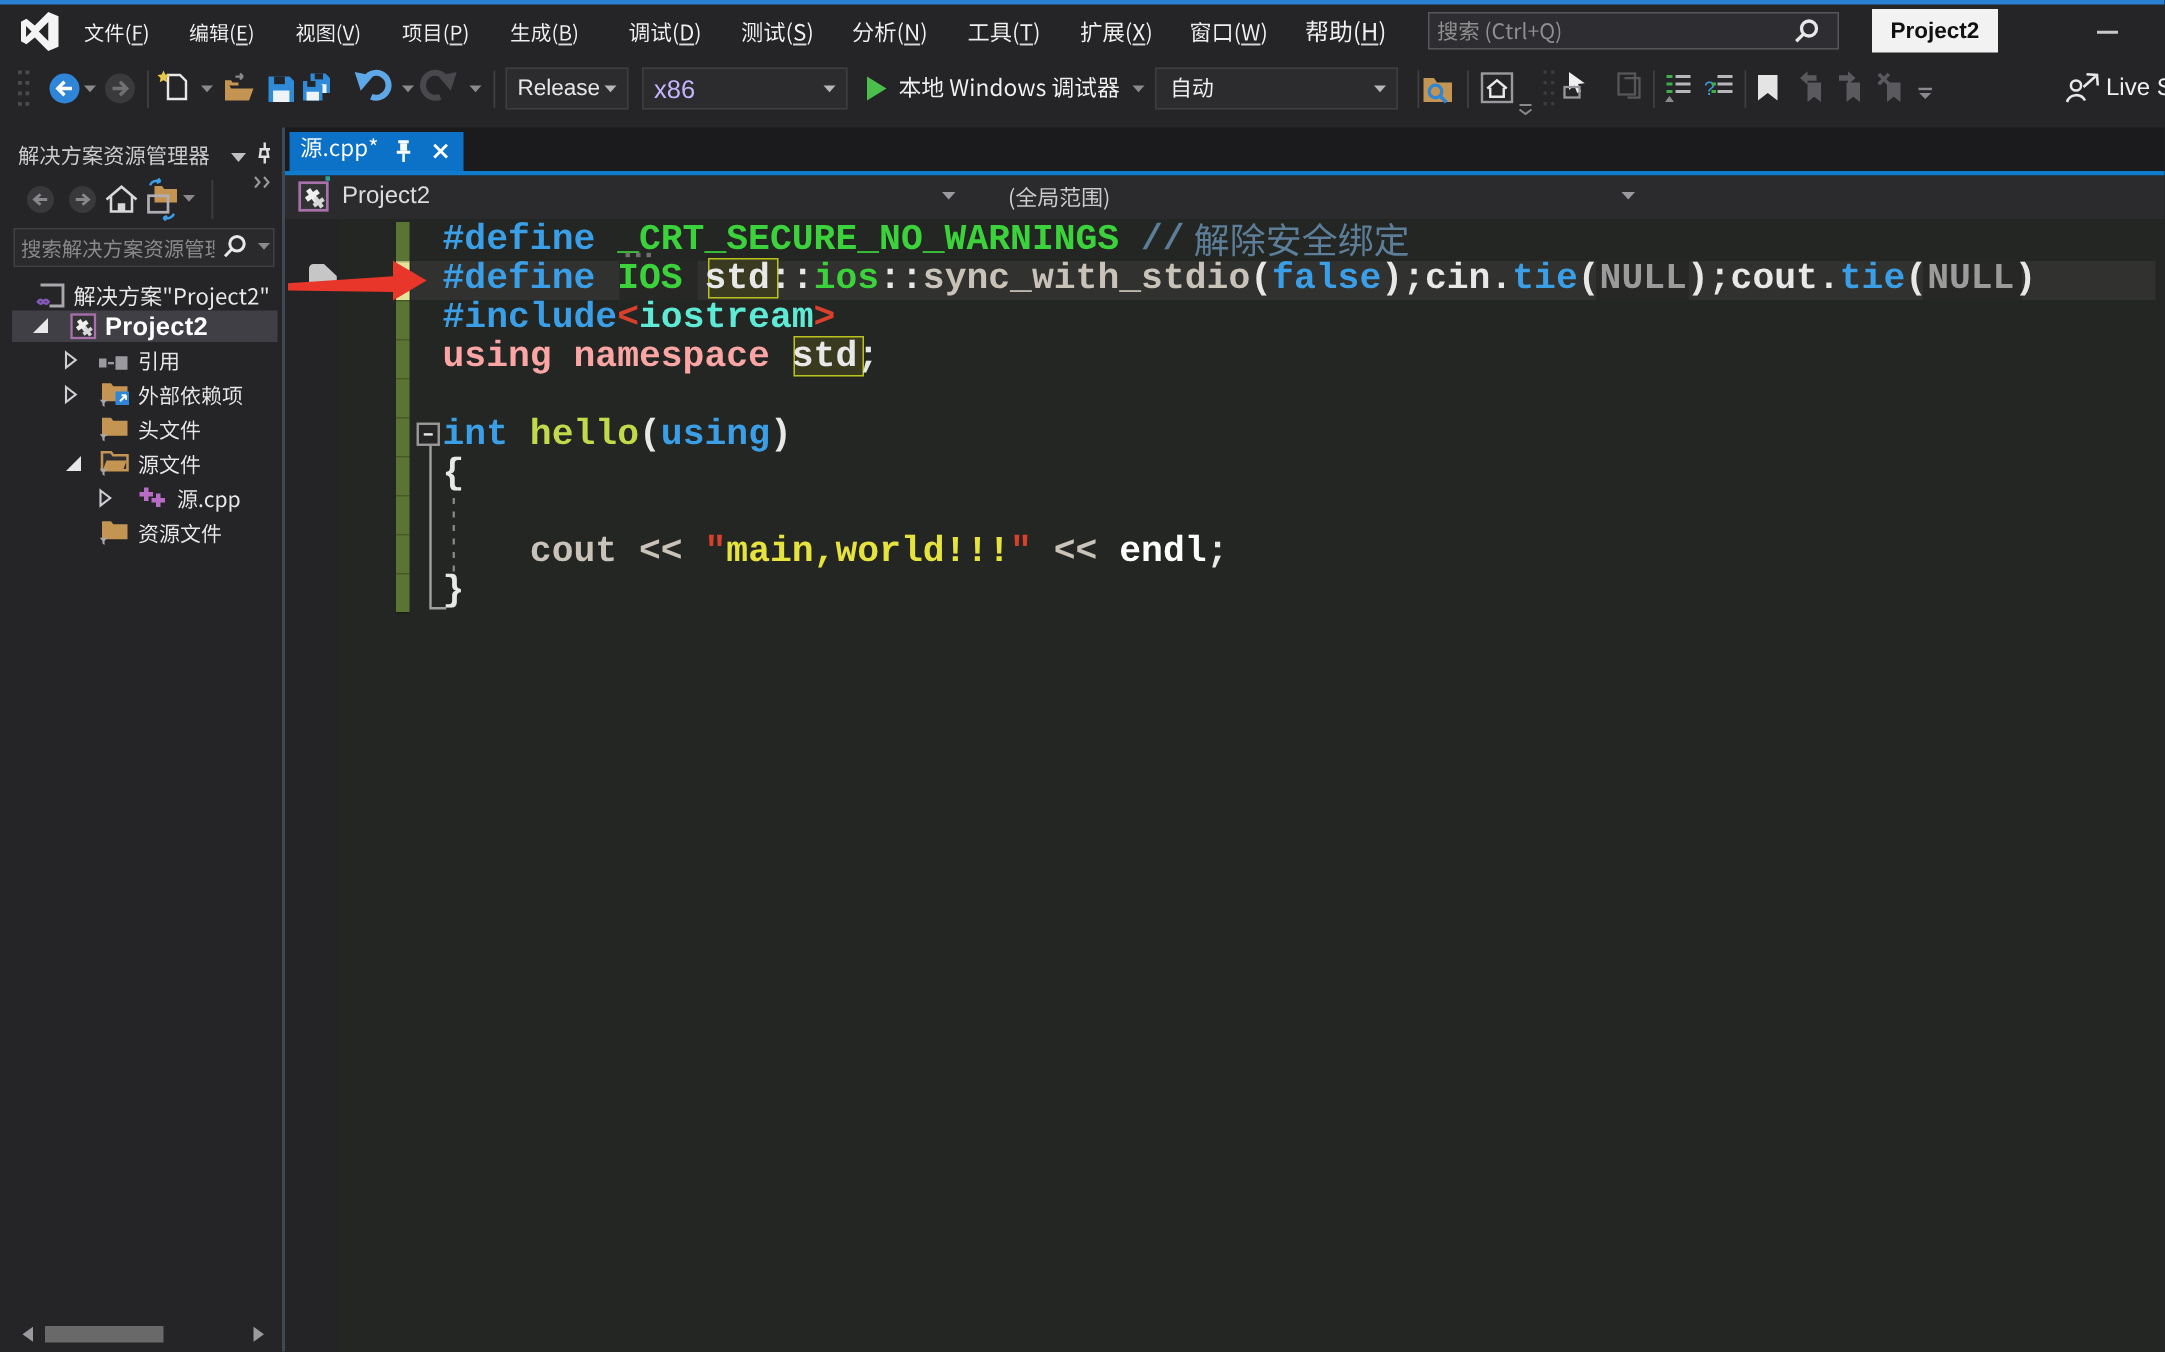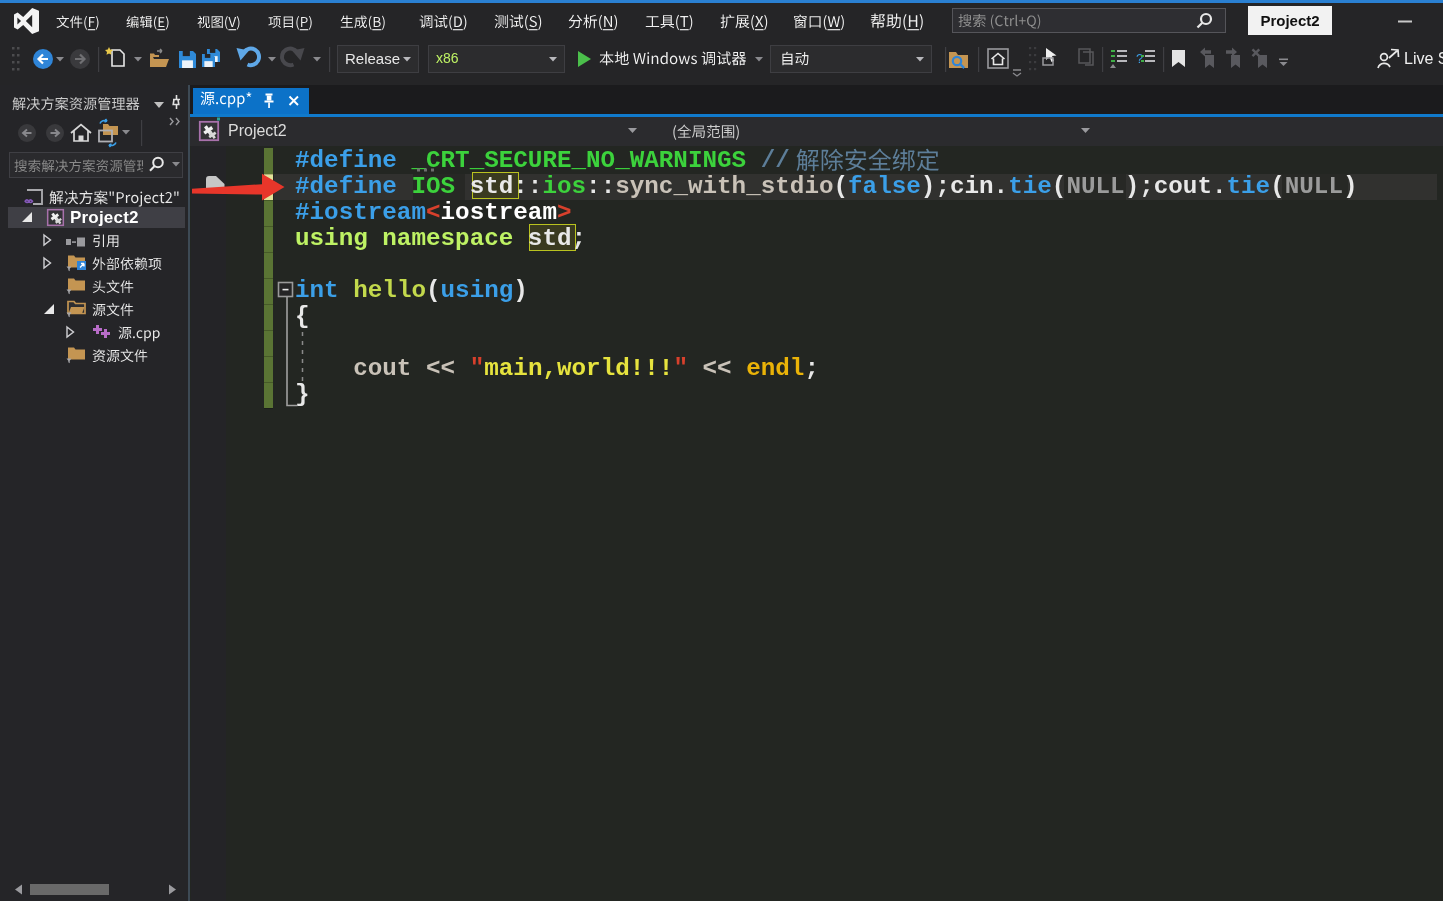--- a/index.html
+++ b/index.html
@@ -31,33 +31,33 @@
 <div class="abs" style="left:264px;top:356px;width:9px;height:1px;background:rgba(0,0,0,0.22)"></div>
 <div class="abs" style="left:264px;top:382px;width:9px;height:1px;background:rgba(0,0,0,0.22)"></div>
 <div class="abs" style="left:264px;top:408px;width:9px;height:1px;background:rgba(0,0,0,0.22)"></div>
 <div class="abs" style="left:413px;top:174px;width:52px;height:26px;background:#272825"></div>
 <div class="abs" style="left:1064px;top:174px;width:62px;height:26px;background:#272825"></div>
 <div class="abs" style="left:1282px;top:174px;width:66px;height:26px;background:#272825"></div>
 <div class="abs" style="left:472px;top:172px;width:47px;height:27px;background:#3a3a20;border:1px solid #b9c21f"></div>
 <div class="abs" style="left:529px;top:224px;width:47px;height:27px;background:#3a3a20;border:1px solid #b9c21f"></div>
 <div class="code abs" style="left:295.0px;top:148px"><span style="color:#3b9fe8">#define </span><span style="color:#3cd23c">_CRT_SECURE_NO_WARNINGS</span><span style="color:#5d7e99"> //</span></div>
 <div class="code abs" style="left:295.0px;top:174px"><span style="color:#3b9fe8">#define </span><span style="color:#3cd23c">IOS </span><span style="color:#e8e8e8">std</span><span style="color:#e8e8e8">::</span><span style="color:#3cd23c">ios</span><span style="color:#e8e8e8">::</span><span style="color:#c9c2b8">sync_with_stdio</span><span style="color:#e8e8e8">(</span><span style="color:#3b9fe8">false</span><span style="color:#e8e8e8">);</span><span style="color:#e8e8e8">cin</span><span style="color:#e8e8e8">.</span><span style="color:#3b9fe8">tie</span><span style="color:#e8e8e8">(</span><span style="color:#9b9b9b">NULL</span><span style="color:#e8e8e8">);</span><span style="color:#e8e8e8">cout</span><span style="color:#e8e8e8">.</span><span style="color:#3b9fe8">tie</span><span style="color:#e8e8e8">(</span><span style="color:#9b9b9b">NULL</span><span style="color:#e8e8e8">)</span></div>
-<div class="code abs" style="left:295.0px;top:200px"><span style="color:#3b9fe8">#iostream</span><span style="color:#d8402c">&lt;</span><span style="color:#ffffff">iostream</span><span style="color:#d8402c">&gt;</span></div>
-<div class="code abs" style="left:295.0px;top:226px"><span style="color:#bef264">using namespace </span><span style="color:#e8e8e8">std</span><span style="color:#e8e8e8">;</span></div>
+<div class="code abs" style="left:295.0px;top:200px"><span style="color:#3b9fe8">#include</span><span style="color:#d8402c">&lt;</span><span style="color:#5eead4">iostream</span><span style="color:#d8402c">&gt;</span></div>
+<div class="code abs" style="left:295.0px;top:226px"><span style="color:#fca5a5">using namespace </span><span style="color:#e8e8e8">std</span><span style="color:#e8e8e8">;</span></div>
 <div class="code abs" style="left:295.0px;top:278px"><span style="color:#3b9fe8">int </span><span style="color:#c3d94c">hello</span><span style="color:#e8e8e8">(</span><span style="color:#3b9fe8">using</span><span style="color:#e8e8e8">)</span></div>
 <div class="code abs" style="left:295.0px;top:304px"><span style="color:#e8e8e8">{</span></div>
-<div class="code abs" style="left:295.0px;top:356px"><span style="color:#c9c2b8">    cout </span><span style="color:#c9c2b8">&lt;&lt; </span><span style="color:#d8402c">"</span><span style="color:#e6e33e">main,world!!!</span><span style="color:#d8402c">"</span><span style="color:#c9c2b8"> &lt;&lt; </span><span style="color:#eab308">endl</span><span style="color:#e8e8e8">;</span></div>
+<div class="code abs" style="left:295.0px;top:356px"><span style="color:#c9c2b8">    cout </span><span style="color:#c9c2b8">&lt;&lt; </span><span style="color:#d8402c">"</span><span style="color:#e6e33e">main,world!!!</span><span style="color:#d8402c">"</span><span style="color:#c9c2b8"> &lt;&lt; </span><span style="color:#ffffff">endl</span><span style="color:#e8e8e8">;</span></div>
 <div class="code abs" style="left:295.0px;top:382px"><span style="color:#e8e8e8">}</span></div>
 <div class="abs" style="left:228px;top:122px;color:#dcdcdc;font-size:16px">Project2</div>
 <div class="abs" style="left:952px;top:8px;width:274px;height:25px;background:#2e2e32;border:1px solid #55555a"></div>
 <div class="abs" style="left:1248px;top:6px;width:84px;height:29px;background:#f2f2f2;color:#111;font-weight:bold;font-size:15px;text-align:center;line-height:29px">Project2</div>
 <div class="abs" style="left:337px;top:45px;width:82px;height:28px;background:#2c2c2e;border:1px solid #3e3e42"></div>
 <div class="abs" style="left:345px;top:50px;color:#e8e8e8;font-size:15px">Release</div>
 <div class="abs" style="left:428px;top:45px;width:137px;height:28px;background:#2c2c2e;border:1px solid #3e3e42"></div>
-<div class="abs" style="left:436px;top:50px;color:#bef264;font-size:14px">x86</div>
+<div class="abs" style="left:436px;top:50px;color:#c4b5fd;font-size:17px">x86</div>
 <div class="abs" style="left:770px;top:45px;width:162px;height:28px;background:#2c2c2e;border:1px solid #3e3e42"></div>
 <div class="abs" style="left:1404px;top:50px;color:#f0f0f0;font-size:16px;white-space:nowrap">Live S</div>
 <div class="abs" style="left:9px;top:152px;width:174px;height:26px;background:#2a2a2d;border:1px solid #3f3f44"></div>
 <div class="abs" style="left:8px;top:207px;width:177px;height:21px;background:#3f3f45"></div>
 <div class="abs" style="left:70px;top:208px;color:#fff;font-weight:bold;font-size:17px;letter-spacing:0.2px">Project2</div>
 <div class="abs" style="left:30px;top:884px;width:79px;height:11px;background:#696969"></div>
 <svg class="abs" style="left:0;top:0;overflow:visible" width="1443" height="901">
     <path transform="translate(795.768,169.0)" d="M6.3 -12.7 L6.3 -9.7 L4.2 -9.7 L4.2 -12.7 Z M7.6 -12.7 L9.8 -12.7 L9.8 -9.7 L7.6 -9.7 Z M3.9 -14.1 C4.3 -14.9 4.7 -15.7 5.1 -16.6 L8.2 -16.6 C7.9 -15.7 7.5 -14.8 7.1 -14.1 Z M4.5 -20.2 C3.8 -17.2 2.5 -14.4 0.8 -12.5 C1.2 -12.3 1.8 -11.7 2.1 -11.5 L2.6 -12.1 L2.6 -7.7 C2.6 -5 2.4 -1.4 0.8 1.2 C1.2 1.3 1.9 1.7 2.2 2 C3.2 0.4 3.7 -1.7 3.9 -3.8 L6.3 -3.8 L6.3 0.6 L7.6 0.6 L7.6 -3.8 L9.8 -3.8 L9.8 -0.1 C9.8 0.1 9.7 0.2 9.4 0.2 C9.2 0.2 8.5 0.2 7.7 0.2 C7.9 0.6 8.1 1.3 8.2 1.7 C9.4 1.7 10.1 1.7 10.6 1.4 C11.1 1.1 11.3 0.6 11.3 -0.1 L11.3 -14.1 L8.8 -14.1 C9.3 -15.1 9.9 -16.3 10.3 -17.4 L9.2 -18.1 L8.9 -18 L5.6 -18 C5.8 -18.6 6 -19.2 6.2 -19.8 Z M6.3 -8.4 L6.3 -5.2 L4.1 -5.2 C4.1 -6.1 4.2 -6.9 4.2 -7.7 L4.2 -8.4 Z M7.6 -8.4 L9.8 -8.4 L9.8 -5.2 L7.6 -5.2 Z M14 -11 C13.6 -9 12.9 -7 11.9 -5.6 C12.2 -5.5 12.9 -5.1 13.2 -4.9 C13.7 -5.5 14.1 -6.3 14.5 -7.2 L17.1 -7.2 L17.1 -4.3 L12.3 -4.3 L12.3 -2.7 L17.1 -2.7 L17.1 1.9 L18.8 1.9 L18.8 -2.7 L23 -2.7 L23 -4.3 L18.8 -4.3 L18.8 -7.2 L22.4 -7.2 L22.4 -8.8 L18.8 -8.8 L18.8 -11.1 L17.1 -11.1 L17.1 -8.8 L15 -8.8 C15.3 -9.4 15.4 -10.1 15.6 -10.8 Z M12.2 -18.9 L12.2 -17.4 L15.5 -17.4 C15.1 -15.2 14.2 -13.2 11.7 -12.1 C12.1 -11.8 12.5 -11.3 12.7 -10.9 C15.6 -12.2 16.7 -14.6 17.2 -17.4 L20.7 -17.4 C20.5 -14.6 20.4 -13.5 20.1 -13.2 C19.9 -13 19.7 -13 19.4 -13 C19.1 -13 18.2 -13 17.2 -13.1 C17.4 -12.6 17.6 -12 17.6 -11.6 C18.6 -11.5 19.6 -11.5 20.1 -11.5 C20.7 -11.6 21.1 -11.8 21.4 -12.1 C22 -12.7 22.2 -14.3 22.3 -18.3 C22.4 -18.5 22.4 -18.9 22.4 -18.9 Z M35.4 -5.3 C34.6 -3.6 33.3 -1.8 32.1 -0.5 C32.5 -0.3 33.2 0.2 33.5 0.5 C34.7 -0.9 36 -2.9 37 -4.8 Z M42.3 -4.8 C43.6 -3.3 45.1 -1.1 45.8 0.2 L47.2 -0.6 C46.5 -1.9 45 -4 43.7 -5.5 Z M25.9 -19.2 L25.9 1.8 L27.5 1.8 L27.5 -17.6 L30.6 -17.6 C30 -16 29.3 -13.8 28.5 -12.1 C30.4 -10.2 30.8 -8.6 30.8 -7.3 C30.8 -6.5 30.7 -5.9 30.3 -5.6 C30.1 -5.4 29.8 -5.4 29.5 -5.4 C29.1 -5.3 28.6 -5.3 28 -5.4 C28.3 -4.9 28.4 -4.2 28.4 -3.8 C29 -3.8 29.7 -3.8 30.2 -3.8 C30.7 -3.9 31.1 -4 31.5 -4.3 C32.2 -4.8 32.4 -5.8 32.4 -7.1 C32.4 -8.6 32 -10.3 30.1 -12.3 C31 -14.2 31.9 -16.6 32.7 -18.6 L31.5 -19.3 L31.3 -19.2 Z M32.9 -8.3 L32.9 -6.6 L39.2 -6.6 L39.2 -0.2 C39.2 0.1 39.1 0.3 38.7 0.3 C38.4 0.3 37.2 0.3 35.9 0.2 C36.2 0.7 36.4 1.4 36.5 1.9 C38.2 1.9 39.3 1.9 40 1.6 C40.7 1.3 40.9 0.8 40.9 -0.2 L40.9 -6.6 L46.9 -6.6 L46.9 -8.3 L40.9 -8.3 L40.9 -11.2 L44.6 -11.2 L44.6 -12.8 L35.2 -12.8 L35.2 -11.2 L39.2 -11.2 L39.2 -8.3 Z M39.9 -20.3 C38.3 -17.4 35.3 -14.7 32.3 -13.1 C32.7 -12.8 33.2 -12.2 33.5 -11.8 C35.8 -13.2 38.2 -15.2 39.9 -17.5 C42 -15 44 -13.4 46.2 -12 C46.4 -12.5 47 -13.1 47.4 -13.5 C45.2 -14.7 42.9 -16.3 40.8 -18.8 L41.4 -19.7 Z M57.9 -19.8 C58.3 -19 58.7 -18.1 59.1 -17.4 L50.2 -17.4 L50.2 -12.5 L52 -12.5 L52 -15.7 L67.9 -15.7 L67.9 -12.5 L69.8 -12.5 L69.8 -17.4 L61.2 -17.4 C60.8 -18.2 60.2 -19.3 59.8 -20.2 Z M63.7 -9.1 C63 -7.1 61.9 -5.6 60.6 -4.3 C58.8 -5 57.1 -5.6 55.4 -6.1 C56 -7 56.7 -8 57.3 -9.1 Z M55.2 -9.1 C54.3 -7.7 53.4 -6.4 52.6 -5.4 C54.6 -4.7 56.8 -3.9 58.9 -3 C56.6 -1.4 53.6 -0.4 50 0.2 C50.4 0.6 50.9 1.4 51.1 1.8 C55 1 58.3 -0.2 60.9 -2.2 C63.9 -0.9 66.7 0.6 68.4 1.8 L69.9 0.2 C68.1 -1 65.4 -2.3 62.4 -3.6 C63.8 -5 65 -6.8 65.8 -9.1 L70.4 -9.1 L70.4 -10.8 L58.3 -10.8 C59 -12 59.6 -13.2 60 -14.3 L58.1 -14.7 C57.6 -13.5 56.9 -12.1 56.2 -10.8 L49.7 -10.8 L49.7 -9.1 Z M83.8 -20.4 C81.4 -16.6 77 -13.1 72.6 -11.1 C73.1 -10.7 73.6 -10.1 73.9 -9.6 C74.8 -10.1 75.8 -10.7 76.7 -11.3 L76.7 -9.7 L83.1 -9.7 L83.1 -6 L76.9 -6 L76.9 -4.3 L83.1 -4.3 L83.1 -0.4 L73.8 -0.4 L73.8 1.2 L94.3 1.2 L94.3 -0.4 L84.9 -0.4 L84.9 -4.3 L91.4 -4.3 L91.4 -6 L84.9 -6 L84.9 -9.7 L91.4 -9.7 L91.4 -11.3 C92.3 -10.7 93.2 -10.1 94.2 -9.5 C94.5 -10.1 95 -10.7 95.4 -11 C91.5 -13.1 88 -15.6 85 -19.1 L85.4 -19.7 Z M76.8 -11.3 C79.5 -13.1 82 -15.3 84 -17.7 C86.3 -15.1 88.7 -13.1 91.4 -11.3 Z M97 -1.3 L97.4 0.4 C99.2 -0.3 101.6 -1.2 103.9 -2.1 L103.6 -3.6 C101.1 -2.7 98.6 -1.8 97 -1.3 Z M112.5 -18.6 L112.5 1.9 L114 1.9 L114 -17.1 L116.9 -17.1 C116.3 -15.2 115.6 -12.9 114.8 -10.7 C116.6 -8.3 117.4 -6.8 117.4 -5.3 C117.4 -4.5 117.3 -3.6 116.8 -3.3 C116.6 -3.2 116.3 -3.1 116 -3.1 C115.5 -3 114.8 -3 114.1 -3.1 C114.4 -2.7 114.6 -2 114.6 -1.6 C115.3 -1.5 116 -1.5 116.6 -1.6 C117.1 -1.7 117.6 -1.8 117.9 -2 C118.7 -2.6 119 -3.8 119 -5.3 C119 -6.8 118.2 -8.5 116.4 -10.9 C117.3 -13.4 118.2 -15.9 118.9 -18 L117.7 -18.7 L117.5 -18.6 Z M97.5 -10.2 C97.8 -10.3 98.3 -10.4 100.6 -10.7 C99.7 -9.2 99 -8 98.6 -7.6 C98 -6.7 97.5 -6.1 97.1 -6 C97.3 -5.5 97.5 -4.7 97.6 -4.4 C98.1 -4.7 98.8 -4.9 103.6 -6 C103.5 -6.4 103.5 -7 103.5 -7.5 L99.9 -6.7 C101.4 -8.9 102.9 -11.6 104.1 -14.1 L102.6 -15 C102.2 -14.1 101.8 -13.2 101.4 -12.3 L99.1 -12.1 C100.3 -14.2 101.4 -16.9 102.2 -19.5 L100.5 -20.1 C99.8 -17.3 98.5 -14.1 98 -13.3 C97.6 -12.5 97.3 -11.9 96.9 -11.8 C97.1 -11.4 97.4 -10.5 97.5 -10.2 Z M104.1 -6.4 L104.1 -4.8 L107 -4.8 C106.6 -2.7 105.7 -0.8 103.9 0.9 C104.4 1.1 105 1.6 105.3 2 C107.3 0.1 108.2 -2.2 108.7 -4.8 L111.8 -4.8 L111.8 -6.4 L108.9 -6.4 C109 -7.6 109 -8.8 109 -10 L111.1 -10 L111.1 -11.6 L109 -11.6 L109 -15.1 L111.6 -15.1 L111.6 -16.7 L109 -16.7 L109 -20 L107.4 -20 L107.4 -16.7 L104.7 -16.7 L104.7 -15.1 L107.4 -15.1 L107.4 -11.6 L104.9 -11.6 L104.9 -10 L107.4 -10 C107.4 -8.7 107.4 -7.6 107.2 -6.4 Z M125.4 -9.1 C124.9 -4.7 123.6 -1.3 120.9 0.8 C121.3 1.1 122 1.7 122.3 2 C123.9 0.6 125.1 -1.2 125.9 -3.5 C128.1 0.7 131.7 1.5 136.8 1.5 L142.4 1.5 C142.4 1 142.8 0.1 143 -0.3 C141.9 -0.3 137.7 -0.3 136.8 -0.3 C135.4 -0.3 134.1 -0.3 132.9 -0.6 L132.9 -5.4 L140.1 -5.4 L140.1 -7.1 L132.9 -7.1 L132.9 -11 L139.1 -11 L139.1 -12.8 L125.1 -12.8 L125.1 -11 L131 -11 L131 -1.1 C129.1 -1.8 127.6 -3.2 126.6 -5.7 C126.9 -6.7 127.1 -7.8 127.2 -8.9 Z M130.2 -19.8 C130.6 -19.1 131.1 -18.2 131.3 -17.4 L122 -17.4 L122 -12.2 L123.7 -12.2 L123.7 -15.7 L140.2 -15.7 L140.2 -12.2 L142 -12.2 L142 -17.4 L133.4 -17.4 C133.2 -18.2 132.5 -19.4 132 -20.3 Z" fill="#5d7e99"></path>
 <rect x="417" y="168.5" width="3" height="3" fill="#6e6e6e"></rect>
 <rect x="424" y="168.5" width="3" height="3" fill="#6e6e6e"></rect>

